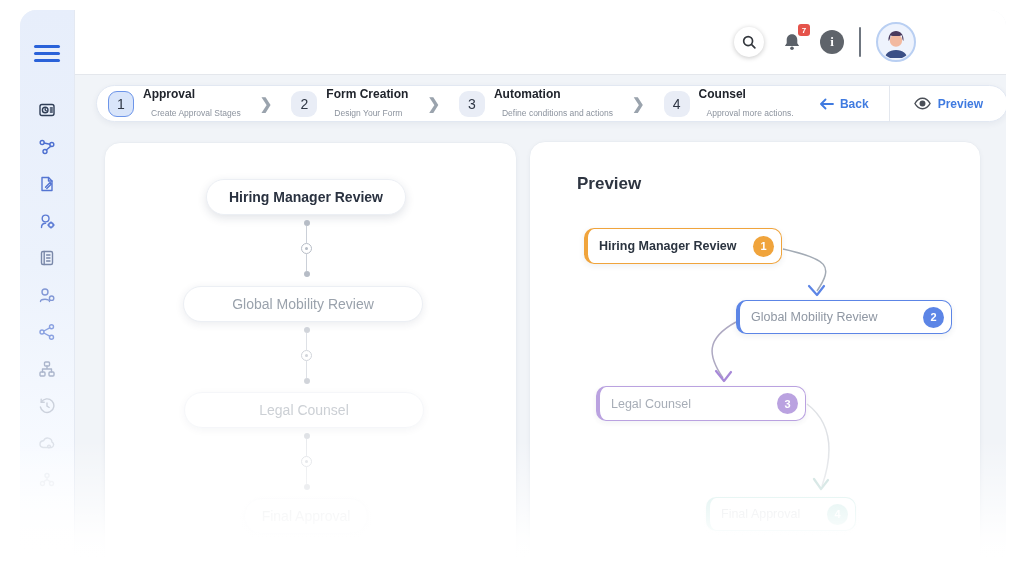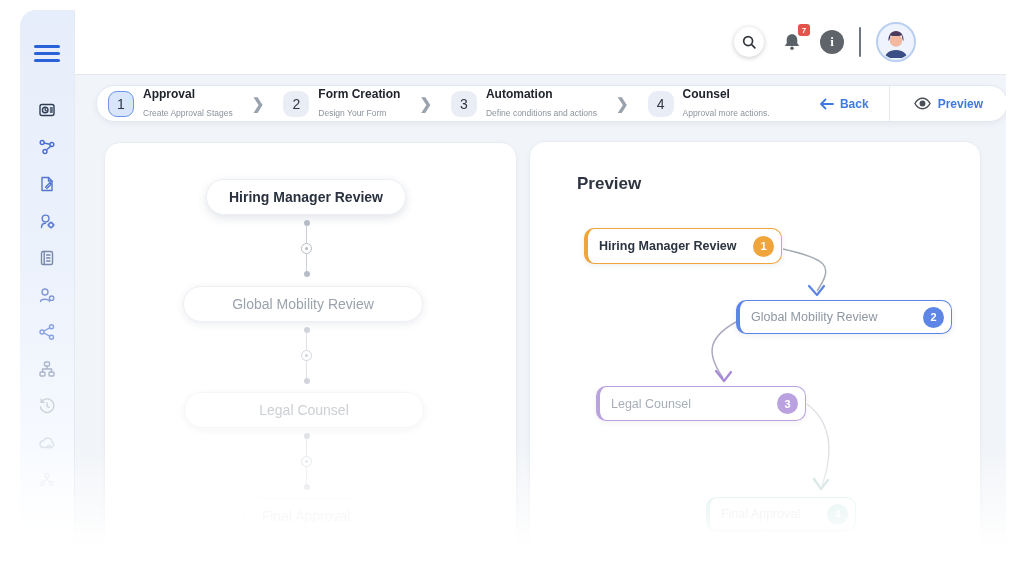--- a/index.html
+++ b/index.html
@@ -45,21 +45,21 @@
   .stepper { position:absolute; left:21px; top:10px; width:912px; height:37px; background:#fff;
     border:1px solid #e2e8f2; border-radius:19px; box-shadow:0 2px 6px rgba(30,50,90,.06);
     display:flex; align-items:center; }
   .step { display:flex; align-items:center; gap:9px; cursor:pointer; }
   .step:first-child { margin-left:11px; }
   .step-badge { width:26px; height:26px; border-radius:9px; background:#e9edf6;
     display:flex; align-items:center; justify-content:center;
     font-size:14px; color:#2e3644; flex:0 0 auto; }
   .step.active .step-badge { background:#d9e5fa; border:1.5px solid #6d95e9; }
   .step-label { font-size:12px; font-weight:700; color:#20242c; line-height:1.25; white-space:nowrap; }
-  .step-sub { font-size:8.5px; color:#8c939e; line-height:1.2; white-space:nowrap; }
+  .step-sub { font-size:8.5px; color:#8c939e; line-height:1.2; white-space:nowrap;margin-left:8px; }
   .step-chevron { margin:0 19px; color:#9aa3ad; font-size:15px; font-weight:700; }
   .stepper-right { margin-left:auto; display:flex; align-items:center; height:100%; }
   .back-link { border:none; background:transparent; color:#3f7ae0; font-size:12px; font-weight:700;
     display:flex; align-items:center; gap:6px; cursor:pointer; padding:0 20px; }
   .stepper-vr { width:1px; height:37px; background:#e3e7ee; }
   .preview-btn { border:none; background:transparent; color:#3f7ae0; font-size:12px; font-weight:700;
     display:flex; align-items:center; gap:7px; cursor:pointer; padding:0 24px; }
 
   
   .card { position:absolute; background:#fff; border:1px solid #e9edf2; border-radius:16px;

